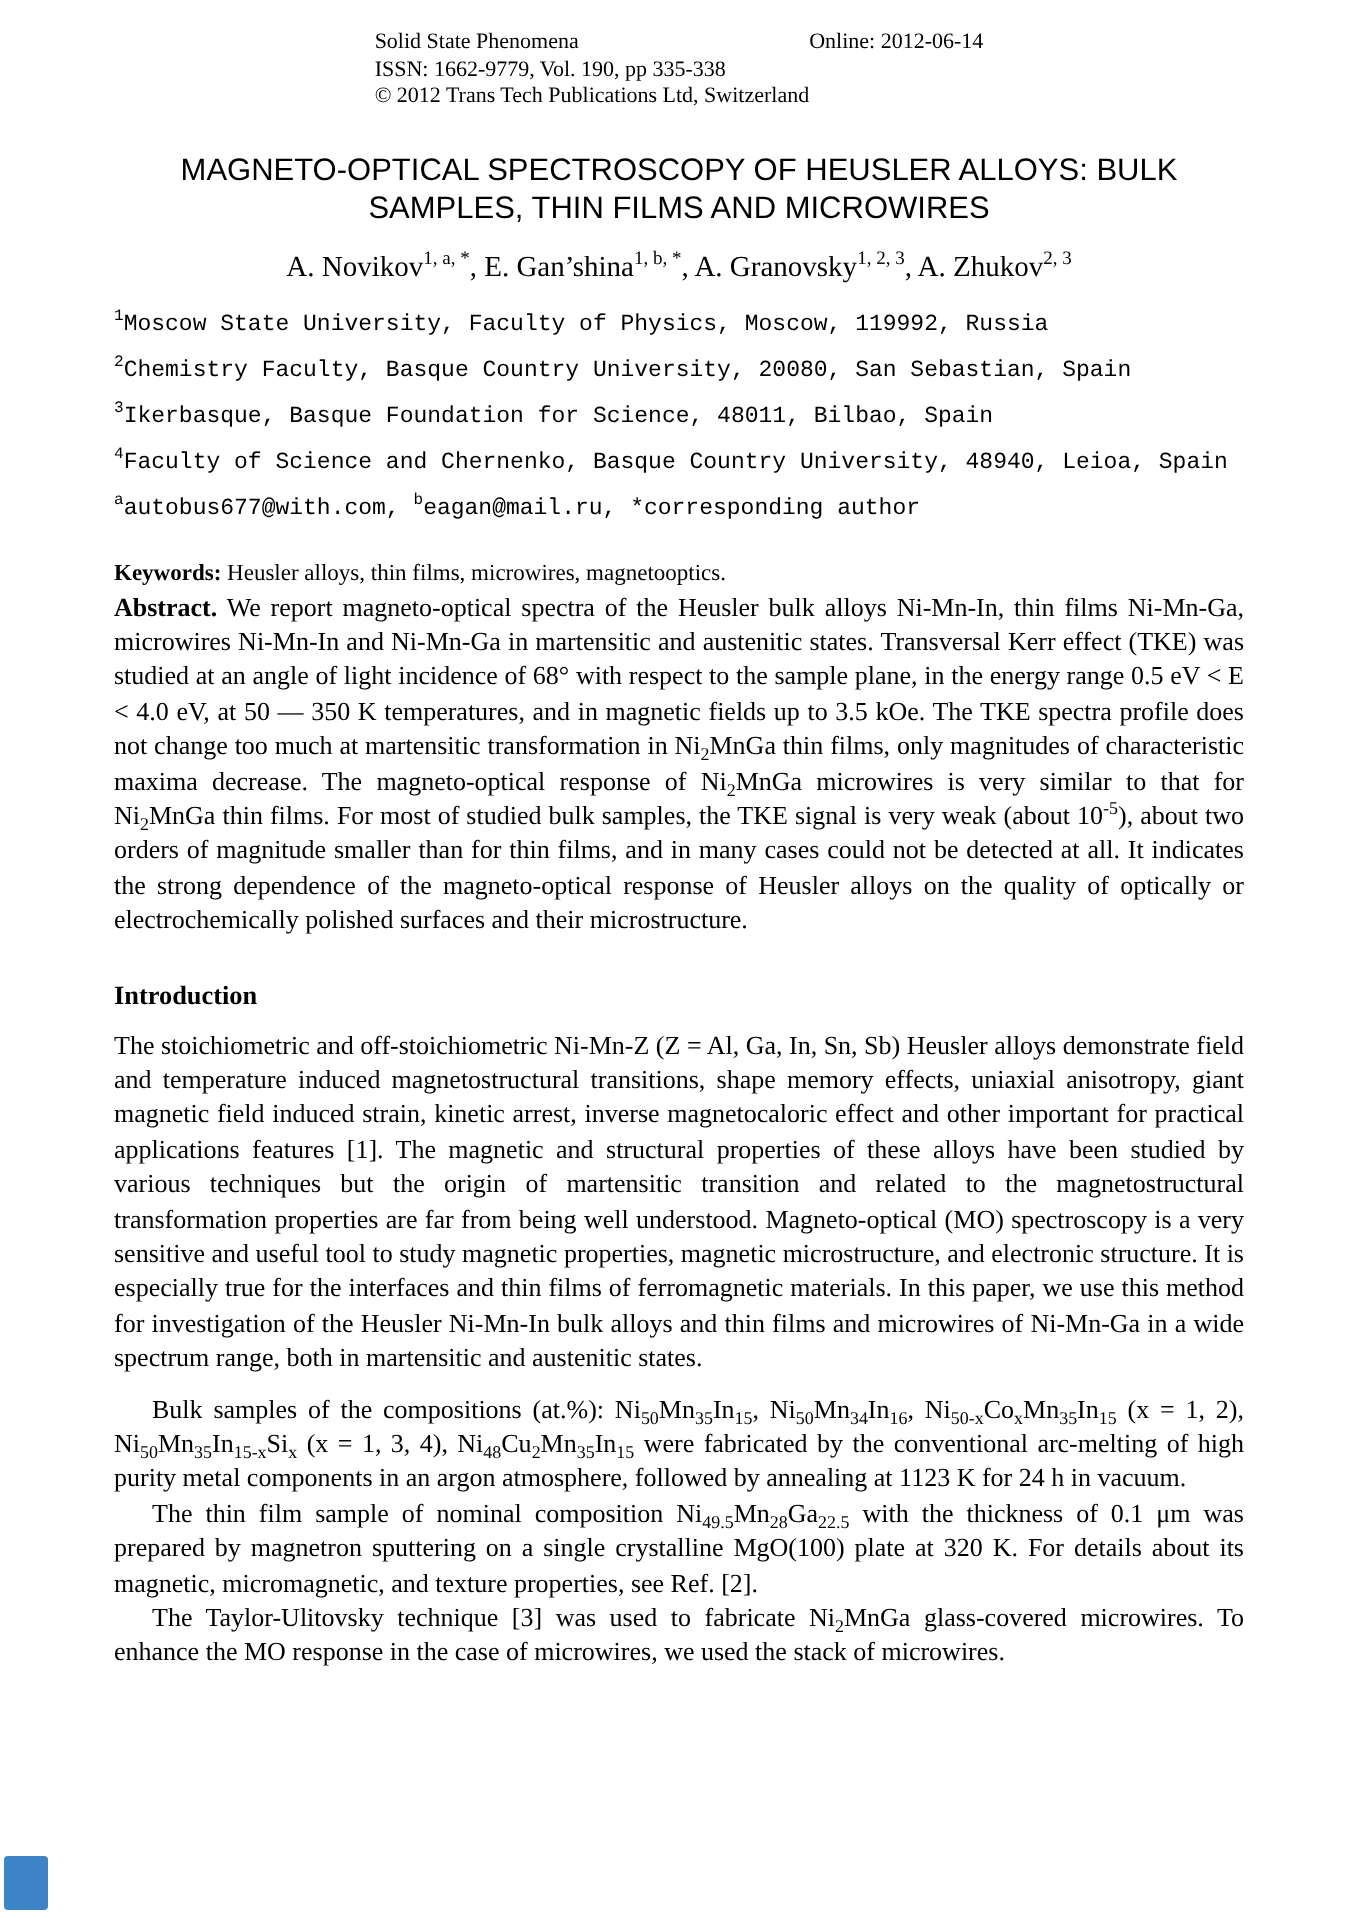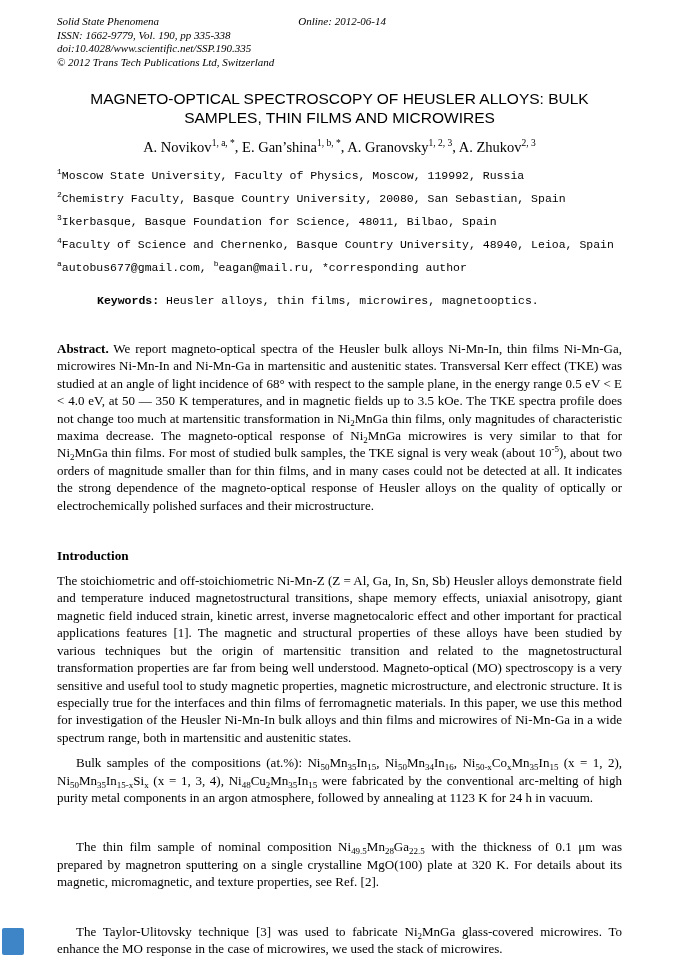--- a/index.html
+++ b/index.html
@@ -7,23 +7,23 @@
   body {
     width: 678px; height: 959px;
     position: relative; overflow: hidden;
     color: #000;
     font-family: "Liberation Serif", serif;
   }
   .page { padding: 15px 56px 0 57px; }
 
   
   .jheader {
-    display: flex; justify-content: flex-start; align-items: flex-start;
+    display: flex; justify-content: center; align-items: flex-start;
     font-family: "Liberation Serif", serif;
-    font-style: italic; font-size: 11px; line-height: 13.5px; gap: 24px;
+    font-size: 11px; line-height: 13.5px;
   }
   .jheader .left div { white-space: nowrap; }
   .jheader .right { white-space: nowrap; }
 
   
   .title {
     margin-top: 20px; text-align: center;
     font-family: "Liberation Sans", sans-serif;
     font-weight: normal; font-size: 15.5px; line-height: 19px;
     padding: 0 18px;
@@ -36,76 +36,74 @@
   .authors sup { font-size: 9.5px; vertical-align: super; line-height: 0; }
   .affils {
     margin-top: 4px; text-align: left;
     font-family: Liberation Mono, monospace;
     font-size: 11.5px; line-height: 23px;
   }
   .affils sup { font-size: 8px; vertical-align: super; line-height: 0; }
 
   .keywords {
     margin-top: 14px;
-    font-family: Liberation Mono, monospace;
-    font-size: 11.5px; line-height: 15px; margin-left: 40px;
+    font-family: Liberation Serif, serif;
+    font-size: 11.5px; line-height: 15px;
   }
 
   
   .body-text {
     font-family: "Liberation Serif", serif;
     font-size: 13px; line-height: 17.4px;
     text-align: justify;
-    margin-top: 32px;
   }
   .body-text sub { font-size: 69%; vertical-align: -3px; line-height: 0; }
   .body-text sup { font-size: 69%; vertical-align: 5px; line-height: 0; }
   .abstract { }
   .section-heading {
     font-family: "Liberation Serif", serif;
     font-weight: bold; font-size: 13.2px; line-height: 17px;
-    margin-top: 33px;
+    margin-top: 20px;
   }
   .after-heading { margin-top: 8px; }
   .indent { text-indent: 19px; }
 
   
   .corner-mark {
     position: absolute; left: 2px; bottom: 4px;
     width: 22px; height: 27px;
     border-radius: 2px;
   }
 </style>
 </head>
 <body>
 
 <div class="page">
 
   <div class="jheader">
     <div class="left">
       <div>Solid State Phenomena</div>
       <div>ISSN: 1662-9779, Vol. 190, pp 335-338</div>
-      <div>doi:10.4028/www.scientific.net/SSP.190.335</div>
       <div>© 2012 Trans Tech Publications Ltd, Switzerland</div>
     </div>
     <div class="right">Online: 2012-06-14</div>
   </div>
 
   <div class="title">MAGNETO-OPTICAL SPECTROSCOPY OF HEUSLER ALLOYS: BULK SAMPLES, THIN FILMS AND MICROWIRES</div>
 
   <div class="authors">
     <div><span>A. Novikov</span><sup>1, a, *</sup><span>, E. Gan’shina</span><sup>1, b, *</sup><span>, A. Granovsky</span><sup>1, 2, 3</sup><span>, A. Zhukov</span><sup>2, 3</sup></div>
   </div>
 
   <div class="affils">
     <div><sup>1</sup><span>Moscow State University, Faculty of Physics, Moscow, 119992, Russia</span></div>
     <div><sup>2</sup><span>Chemistry Faculty, Basque Country University, 20080, San Sebastian, Spain</span></div>
     <div><sup>3</sup><span>Ikerbasque, Basque Foundation for Science, 48011, Bilbao, Spain</span></div>
     <div><sup>4</sup><span>Faculty of Science and Chernenko, Basque Country University, 48940, Leioa, Spain</span></div>
-    <div><sup>a</sup><span>autobus677@gmail.com, </span><sup>b</sup><span>eagan@mail.ru, *corresponding author</span></div>
+    <div><sup>a</sup><span>autobus677@with.com, </span><sup>b</sup><span>eagan@mail.ru, *corresponding author</span></div>
   </div>
 
   <div class="keywords"><b>Keywords:</b><span> Heusler alloys, thin films, microwires, magnetooptics.</span></div>
 
   <div class="body-text abstract"><b>Abstract.</b><span> We report magneto-optical spectra of the Heusler bulk alloys Ni-Mn-In, thin films Ni-Mn-Ga, microwires Ni-Mn-In and Ni-Mn-Ga in martensitic and austenitic states. Transversal Kerr effect (TKE) was studied at an angle of light incidence of 68° with respect to the sample plane, in the energy range 0.5 eV &lt; E &lt; 4.0 eV, at 50 — 350 K temperatures, and in magnetic fields up to 3.5 kOe. The TKE spectra profile does not change too much at martensitic transformation in Ni</span><sub>2</sub><span>MnGa thin films, only magnitudes of characteristic maxima decrease. The magneto-optical response of Ni</span><sub>2</sub><span>MnGa microwires is very similar to that for Ni</span><sub>2</sub><span>MnGa thin films. For most of studied bulk samples, the TKE signal is very weak (about 10</span><sup>-5</sup><span>), about two orders of magnitude smaller than for thin films, and in many cases could not be detected at all. It indicates the strong dependence of the magneto-optical response of Heusler alloys on the quality of optically or electrochemically polished surfaces and their microstructure.</span></div>
 
   <div class="section-heading">Introduction</div>
   <div class="body-text after-heading"><span>The stoichiometric and off-stoichiometric Ni-Mn-Z (Z = Al, Ga, In, Sn, Sb) Heusler alloys demonstrate field and temperature induced magnetostructural transitions, shape memory effects, uniaxial anisotropy, giant magnetic field induced strain, kinetic arrest, inverse magnetocaloric effect and other important for practical applications features [1]. The magnetic and structural properties of these alloys have been studied by various techniques but the origin of martensitic transition and related to the magnetostructural transformation properties are far from being well understood. Magneto-optical (MO) spectroscopy is a very sensitive and useful tool to study magnetic properties, magnetic microstructure, and electronic structure. It is especially true for the interfaces and thin films of ferromagnetic materials. In this paper, we use this method for investigation of the Heusler Ni-Mn-In bulk alloys and thin films and microwires of Ni-Mn-Ga in a wide spectrum range, both in martensitic and austenitic states.</span></div>
 
   <div class="body-text after-heading indent"><span>Bulk samples of the compositions (at.%): Ni</span><sub>50</sub><span>Mn</span><sub>35</sub><span>In</span><sub>15</sub><span>, Ni</span><sub>50</sub><span>Mn</span><sub>34</sub><span>In</span><sub>16</sub><span>, Ni</span><sub>50-x</sub><span>Co</span><sub>x</sub><span>Mn</span><sub>35</sub><span>In</span><sub>15</sub><span> (x = 1, 2), Ni</span><sub>50</sub><span>Mn</span><sub>35</sub><span>In</span><sub>15-x</sub><span>Si</span><sub>x</sub><span>  (x = 1, 3, 4), Ni</span><sub>48</sub><span>Cu</span><sub>2</sub><span>Mn</span><sub>35</sub><span>In</span><sub>15</sub><span> were fabricated by the conventional arc-melting of high purity metal components in an argon atmosphere, followed by annealing at 1123 K for 24 h in vacuum.</span></div>

